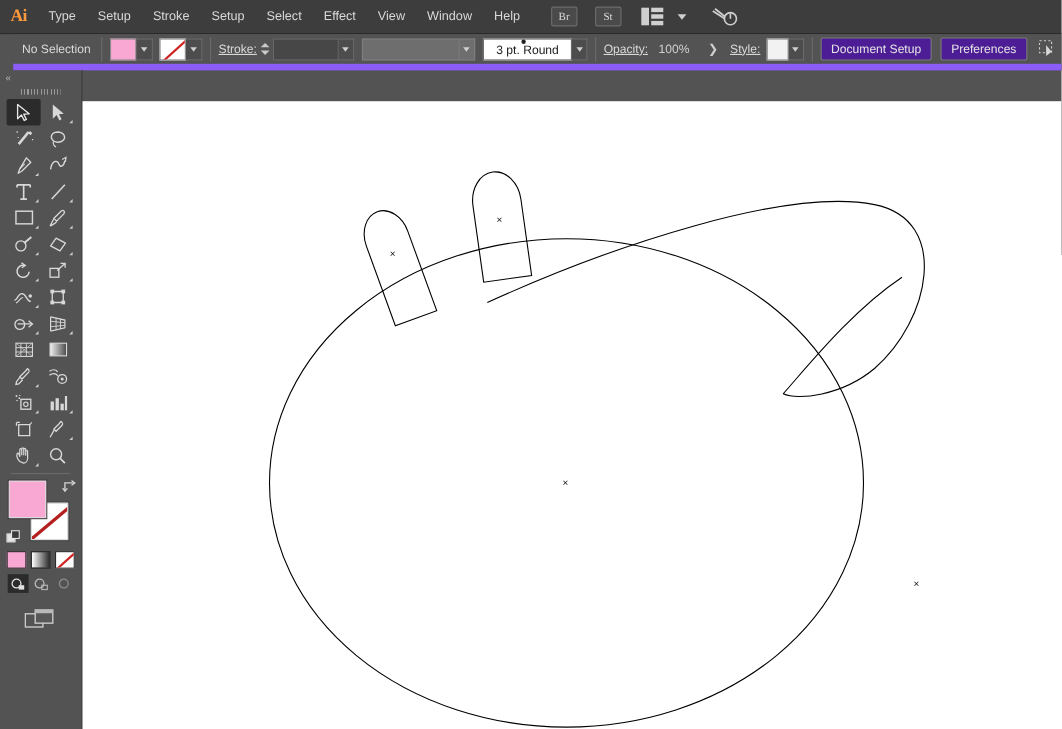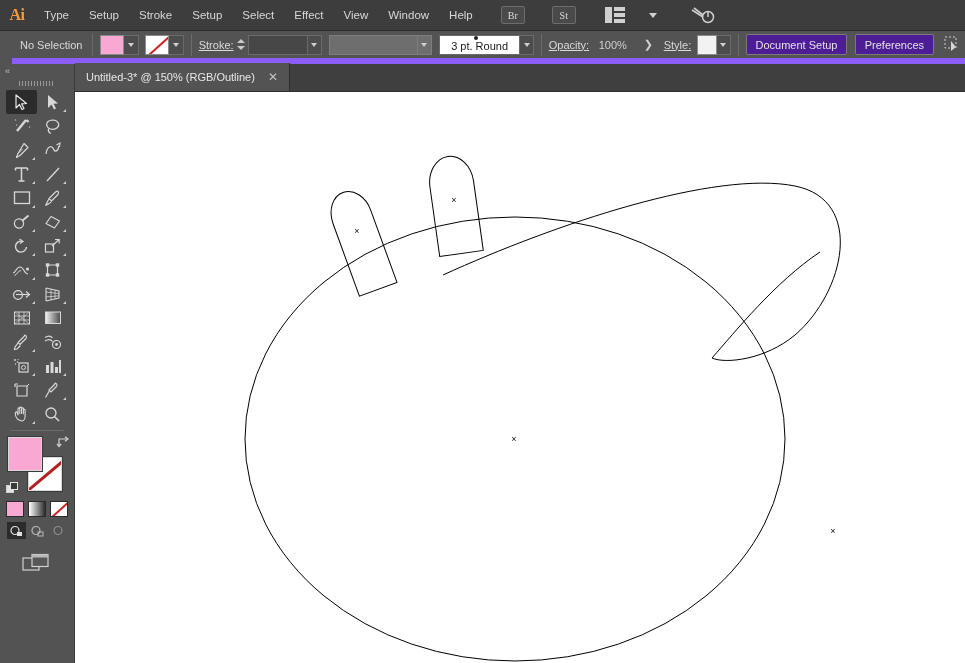--- a/index.html
+++ b/index.html
@@ -20,21 +20,21 @@
   }
   .ai-logo {
     width: 34px; height: 14px; display: flex; align-items: center; justify-content: center;
     color: #ff9a3c; font-weight: bold; font-size: 16px;
     font-family: "Liberation Serif", serif; letter-spacing: -0.5px;
   }
   .menu-item {
     padding: 0 10px; height: 31px; line-height: 31px;
     font-size: 11.5px; color: #d8d8d8; cursor: default; white-space: nowrap;
   }
-  .menu-right { display: flex; align-items: center; margin-left: 14px; gap: 19px; }
+  .menu-right { display: flex; align-items: center; margin-left: 14px; gap: 8px; }
   .mini-btn {
     width: 24px; height: 18px; border: 1px solid #6d6d6d; border-radius: 2px;
     background: #4a4a4a; color: #dcdcdc; font-size: 10px;
     display: flex; align-items: center; justify-content: center;
     font-family: "Liberation Serif", serif; margin: 0 4px;
   }
   .arrange-ico { width: 20px; height: 16px; position: relative; margin-left: 6px; }
   .arrange-ico i { position: absolute; background: #d0d0d0; display: block; }
   .chev {
     width: 0; height: 0; border-left: 4px solid transparent; border-right: 4px solid transparent;
@@ -260,26 +260,20 @@
 
     <div class="doc-ico">
       <svg width="20" height="18" viewBox="0 0 20 18">
         <rect x="1" y="1" width="11" height="11" fill="none" stroke="#cfcfcf" stroke-width="1" stroke-dasharray="2 2"></rect>
         <path d="M7 5 L7 15 L12 11 Z" fill="#d6d6d6"></path>
       </svg>
     </div>
     <div class="chev"></div>
   </div>
 
-  <div class="tabbar">
-    <div class="doctab">
-      <span class="doctab-title">Untitled-3* @ 150% (RGB/Outline)</span>
-      <span class="tab-close">✕</span>
-    </div>
-  </div>
 
   <div class="toolspanel">
     <div class="tp-head">
       <span class="dbl-arrow">«</span>
     </div>
     <div class="tp-grip">
         <i></i>
       </div>
 
     <div class="toolgrid">

